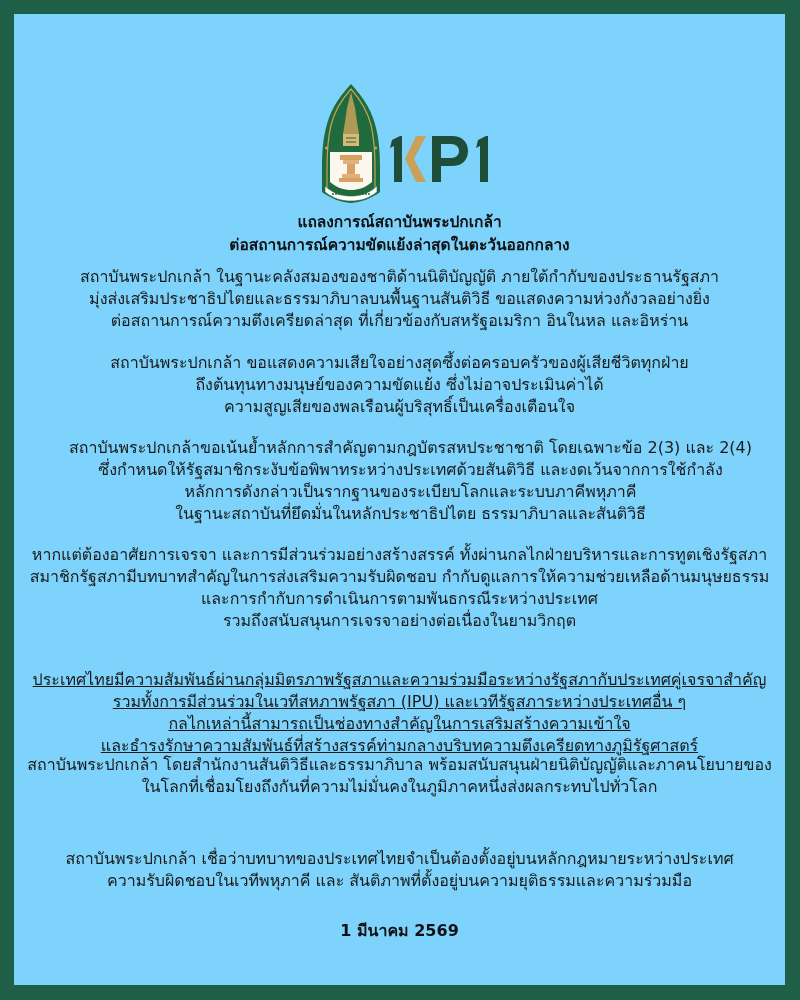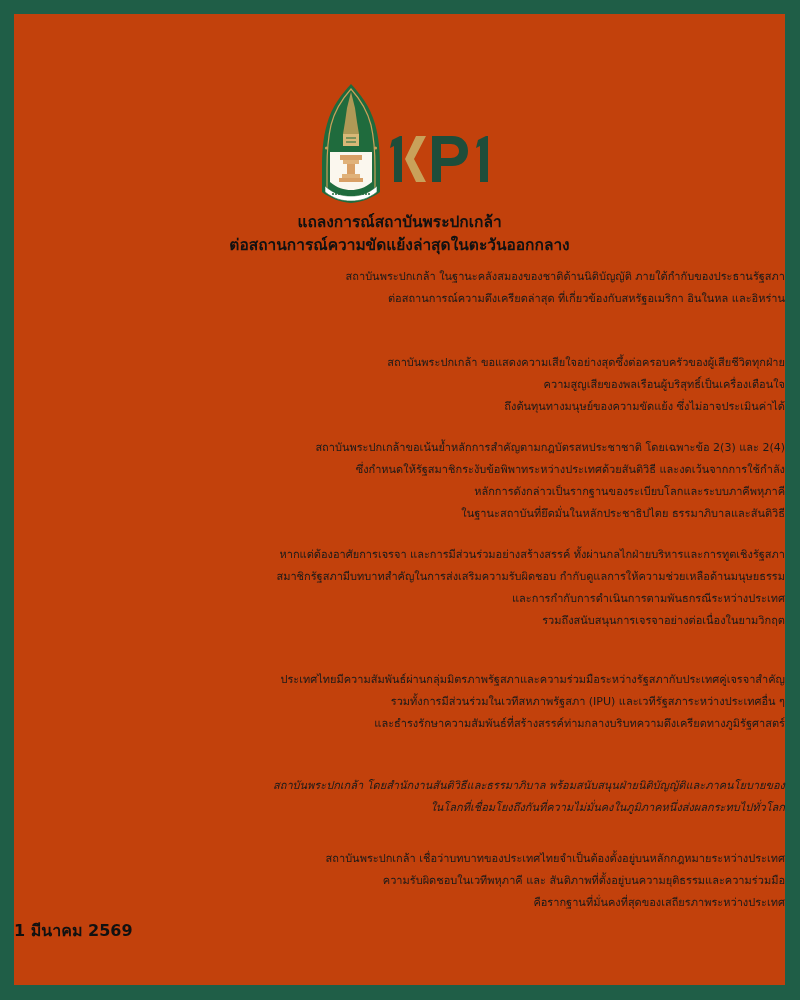--- a/index.html
+++ b/index.html
@@ -7,21 +7,21 @@
     width: 800px; height: 1000px;
     background: #1f5e47;
     position: relative;
     overflow: hidden;
     font-family: "DejaVu Sans", sans-serif;
   }
   .page {
     position: absolute;
     left: 14px; top: 14px;
     width: 771px; height: 971px;
-    background: #c2410c;
+    background: #7dd3fc;
   }
   .logo-wrap {
     position: absolute;
     left: 308px; top: 68px;
     width: 200px; height: 136px;
   }
   .emblem { position: absolute; left: 0; top: 0; width: 58px; height: 122px; }
   .wordmark { position: absolute; left: 66px; top: 52px; width: 108px; height: 50px; }
   .title {
     position: absolute;
@@ -30,30 +30,30 @@
     font-weight: bold;
     font-size: 15.5px;
     color: #111;
     line-height: 23px;
     top: 197px;
   }
   .title div { white-space: nowrap; }
   .body {
     position: absolute;
     left: 0; width: 771px;
-    text-align: right;
+    text-align: center;
     color: #1a1a1a;
-    font-size: 11px;
+    font-size: 16px;
     line-height: 22px;
   }
   .body .line { white-space: nowrap; }
   .date {
     position: absolute;
     left: 0; width: 771px; top: 904px;
-    text-align: left;
+    text-align: center;
     font-weight: bold;
     font-size: 16px;
     color: #111;
   }
 </style>
 </head>
 <body>
 
 <div class="page">
 
@@ -95,54 +95,55 @@
     </svg>
   </div>
 
   <div class="title">
     <div>แถลงการณ์สถาบันพระปกเกล้า</div>
     <div>ต่อสถานการณ์ความขัดแย้งล่าสุดในตะวันออกกลาง</div>
   </div>
 
   <div class="body" style="top:252px;">
     <div class="line">สถาบันพระปกเกล้า ในฐานะคลังสมองของชาติด้านนิติบัญญัติ ภายใต้กำกับของประธานรัฐสภา</div>
+    <div class="line">มุ่งส่งเสริมประชาธิปไตยและธรรมาภิบาลบนพื้นฐานสันติวิธี ขอแสดงความห่วงกังวลอย่างยิ่ง</div>
     <div class="line">ต่อสถานการณ์ความตึงเครียดล่าสุด ที่เกี่ยวข้องกับสหรัฐอเมริกา อินในหล และอิหร่าน</div>
   </div>
 
   <div class="body" style="top:338px;">
     <div class="line">สถาบันพระปกเกล้า ขอแสดงความเสียใจอย่างสุดซึ้งต่อครอบครัวของผู้เสียชีวิตทุกฝ่าย</div>
+    <div class="line">ถึงต้นทุนทางมนุษย์ของความขัดแย้ง ซึ่งไม่อาจประเมินค่าได้</div>
     <div class="line">ความสูญเสียของพลเรือนผู้บริสุทธิ์เป็นเครื่องเตือนใจ</div>
-    <div class="line">ถึงต้นทุนทางมนุษย์ของความขัดแย้ง ซึ่งไม่อาจประเมินค่าได้</div>
   </div>
 
-  <div class="body" style="top:423px;">
+  <div class="body" style="top:423px;margin-left:11px;">
     <div class="line">สถาบันพระปกเกล้าขอเน้นย้ำหลักการสำคัญตามกฎบัตรสหประชาชาติ โดยเฉพาะข้อ 2(3) และ 2(4)</div>
     <div class="line">ซึ่งกำหนดให้รัฐสมาชิกระงับข้อพิพาทระหว่างประเทศด้วยสันติวิธี และงดเว้นจากการใช้กำลัง</div>
     <div class="line">หลักการดังกล่าวเป็นรากฐานของระเบียบโลกและระบบภาคีพหุภาคี</div>
     <div class="line">ในฐานะสถาบันที่ยึดมั่นในหลักประชาธิปไตย ธรรมาภิบาลและสันติวิธี</div>
   </div>
 
   <div class="body" style="top:530px;">
     <div class="line">หากแต่ต้องอาศัยการเจรจา และการมีส่วนร่วมอย่างสร้างสรรค์ ทั้งผ่านกลไกฝ่ายบริหารและการทูตเชิงรัฐสภา</div>
     <div class="line">สมาชิกรัฐสภามีบทบาทสำคัญในการส่งเสริมความรับผิดชอบ กำกับดูแลการให้ความช่วยเหลือด้านมนุษยธรรม</div>
     <div class="line">และการกำกับการดำเนินการตามพันธกรณีระหว่างประเทศ</div>
     <div class="line">รวมถึงสนับสนุนการเจรจาอย่างต่อเนื่องในยามวิกฤต</div>
   </div>
 
-  <div class="body" style="top:655px;">
+  <div class="body" style="top:655px;text-decoration:underline;">
     <div class="line">ประเทศไทยมีความสัมพันธ์ผ่านกลุ่มมิตรภาพรัฐสภาและความร่วมมือระหว่างรัฐสภากับประเทศคู่เจรจาสำคัญ</div>
     <div class="line">รวมทั้งการมีส่วนร่วมในเวทีสหภาพรัฐสภา (IPU) และเวทีรัฐสภาระหว่างประเทศอื่น ๆ</div>
+    <div class="line">กลไกเหล่านี้สามารถเป็นช่องทางสำคัญในการเสริมสร้างความเข้าใจ</div>
     <div class="line">และธำรงรักษาความสัมพันธ์ที่สร้างสรรค์ท่ามกลางบริบทความตึงเครียดทางภูมิรัฐศาสตร์</div>
   </div>
 
-  <div class="body" style="top:761px;font-style:italic;">
+  <div class="body" style="top:740px;">
     <div class="line">สถาบันพระปกเกล้า โดยสำนักงานสันติวิธีและธรรมาภิบาล พร้อมสนับสนุนฝ่ายนิติบัญญัติและภาคนโยบายของ</div>
     <div class="line">ในโลกที่เชื่อมโยงถึงกันที่ความไม่มั่นคงในภูมิภาคหนึ่งส่งผลกระทบไปทั่วโลก</div>
   </div>
 
   <div class="body" style="top:834px;">
     <div class="line">สถาบันพระปกเกล้า เชื่อว่าบทบาทของประเทศไทยจำเป็นต้องตั้งอยู่บนหลักกฎหมายระหว่างประเทศ</div>
     <div class="line">ความรับผิดชอบในเวทีพหุภาคี และ สันติภาพที่ตั้งอยู่บนความยุติธรรมและความร่วมมือ</div>
-    <div class="line">คือรากฐานที่มั่นคงที่สุดของเสถียรภาพระหว่างประเทศ</div>
   </div>
 
   <div class="date">1 มีนาคม 2569</div>
 </div>
 
 </body></html>

